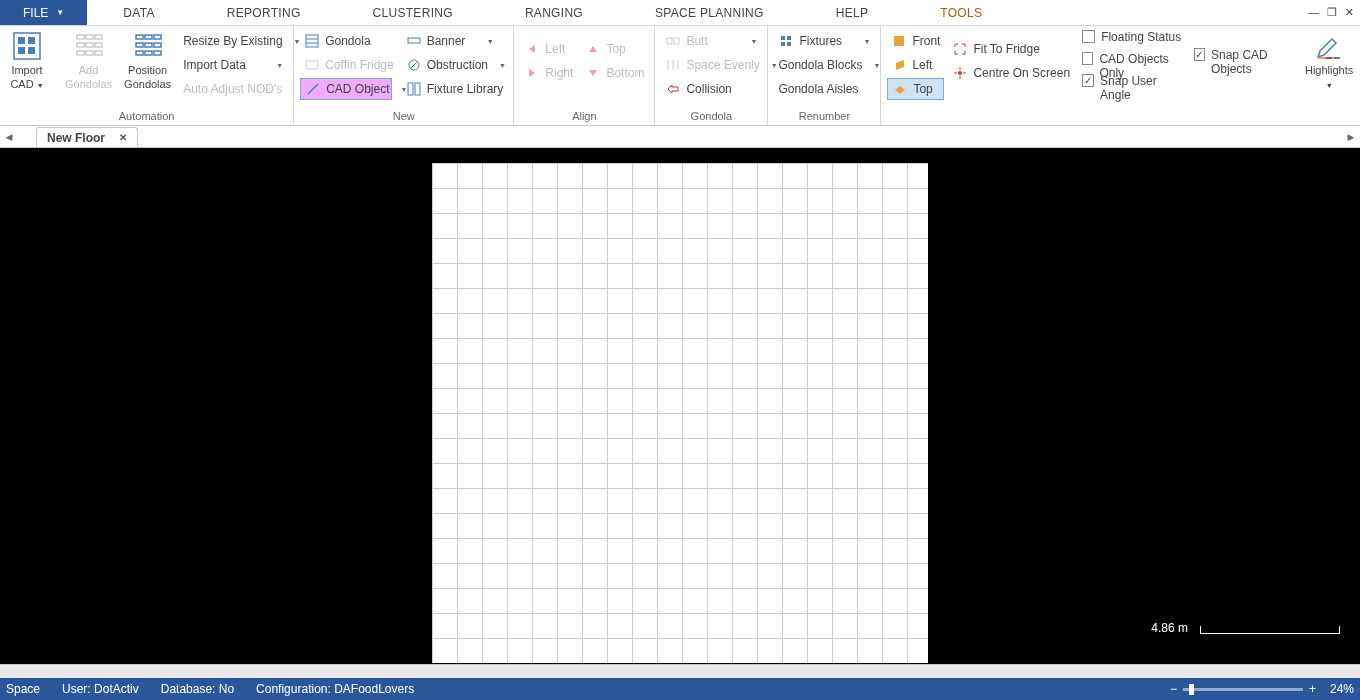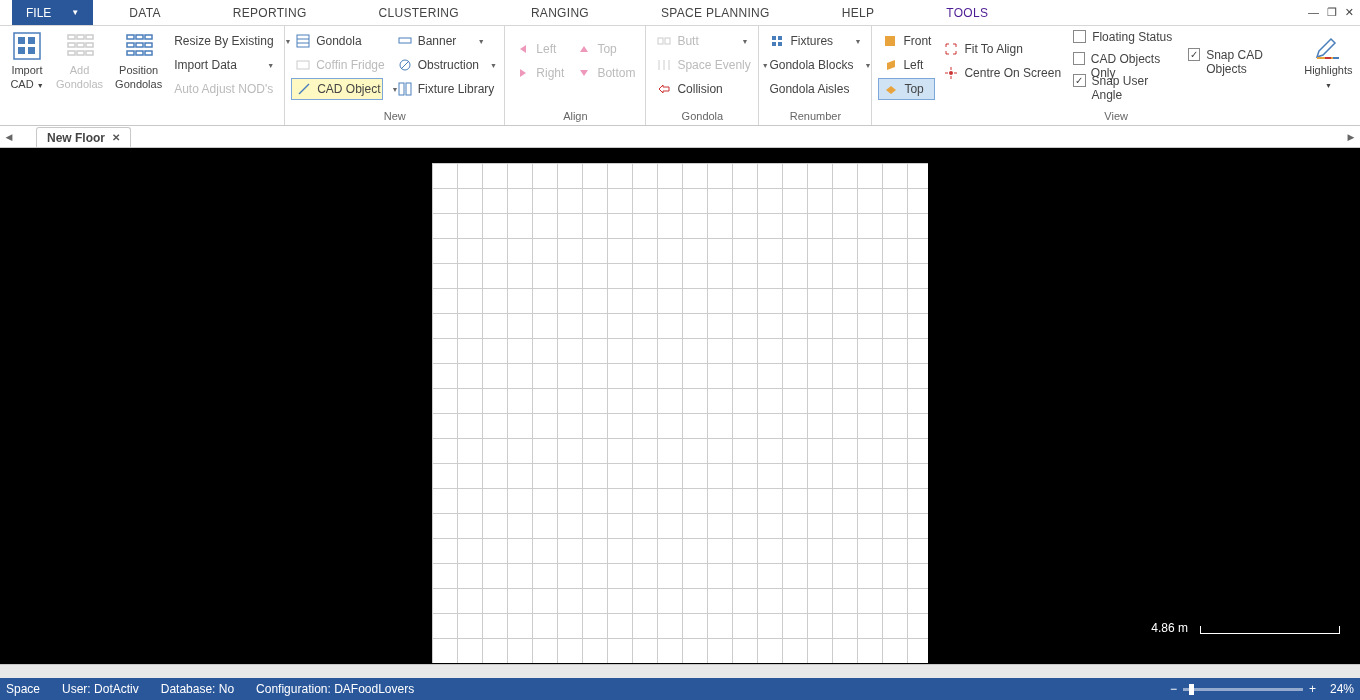--- a/index.html
+++ b/index.html
@@ -18,38 +18,37 @@
 
 .tab-strip {
   display: flex;
   height: 26px;
   align-items: stretch;
   border-bottom: 1px solid #d6d6d6;
 }
 .file-tab {
   background: #2a579a;
   color: #fff;
-  padding: 5px 14px;
+  padding: 5px 23px;
   font-size: 12px;
   display: flex;
   align-items: center;
-  gap: 20px;
-  margin-left: 12px;
+  gap: 8px;
 }
 .file-tab .caret { font-size: 8px; }
 .main-tab {
   padding: 5px 36px;
   color: #444;
   font-size: 12px;
   display: flex;
   align-items: center;
   letter-spacing: 0.3px;
 }
 .main-tab.active {
-  color: #4c1d95;
+  color: #a16207;
 }
 .win-controls {
   margin-left: auto;
   display: flex;
   align-items: center;
   gap: 8px;
   padding-right: 6px;
   color: #444;
 }
 .win-controls span { font-size: 11px; line-height: 1; }
@@ -77,21 +76,21 @@
 
 .big-btn {
   display: flex;
   flex-direction: column;
   align-items: center;
   justify-content: flex-start;
   padding: 2px 6px;
   min-width: 46px;
   color: #444;
 }
-.big-btn.disabled { color: #bbb; }
+.big-btn.disabled { color: #bbb; margin-left: 9px; }
 .big-btn .ico {
   width: 32px; height: 32px;
   display: flex; align-items: center; justify-content: center;
   margin-bottom: 2px;
 }
 .big-btn .lbl { text-align: center; font-size: 11px; line-height: 1.25; }
 .big-btn .caret { font-size: 7px; margin-top: 2px; }
 
 .stack { display: flex; flex-direction: column; gap: 2px; padding: 2px 2px; }
 .small-btn {
@@ -105,21 +104,21 @@
 }
 .small-btn.disabled { color: #bbb; }
 .small-btn .ico { width: 16px; height: 16px; display:flex;align-items:center;justify-content:center; flex:none; }
 .small-btn .caret { font-size: 7px; margin-left: auto; padding-left: 6px; color: #666; }
 .small-btn.hdrop { justify-content: space-between; }
 .small-btn.active {
   background: #cfe3f5;
   border: 1px solid #7da7d9;
 }
 .small-btn.hover {
-  background: #fef9c3;
+  background: #f0abfc;
   border: 1px solid #7da7d9;
 }
 
 .chk {
   display: flex; align-items:flex-start; gap:6px;
   height: 20px; padding: 0 4px;
 }
 .chk .box {
   width:13px;height:13px;border:1px solid #888;font-size:10px;line-height:11px;
   text-align:center;
@@ -128,21 +127,21 @@
 
 .doc-tabs {
   height: 22px;
   border-bottom: 1px solid #c8c8c8;
   display: flex;
   align-items: stretch;
   background: #fff;
 }
 .doc-tabs .arrow { width:18px;display:flex;align-items:center;justify-content:center;font-size:9px;color:#666; }
 .doc-tab {
-  display:flex;align-items:center;gap:7px;
+  display:flex;align-items:center;gap:14px;
   padding: 0 10px;
   border: 1px solid #c8c8c8;
   border-bottom: none;
   border-top-left-radius: 3px;
   border-top-right-radius: 3px;
   background: #fff;
   font-weight: bold;
   align-self: flex-end;
   height: 20px;
   margin-left: 18px;
@@ -301,20 +300,21 @@
         </div>
         <div class="small-btn hdrop" style="width:108px">
           <span>Import Data</span>
           <span class="caret">▼</span>
         </div>
         <div class="small-btn disabled" style="width:108px">
           <span>Auto Adjust NOD's</span>
         </div>
       </div>
     </div>
+    <div class="group-label">Automation</div>
   </div>
 
   <div class="group">
     <div class="group-body">
       <div class="stack">
         <div class="small-btn">
           <span class="ico">
               <svg width="14" height="14">
                 <rect x="1" y="1" width="12" height="12" fill="none" stroke="#4a7ebb"></rect>
                 <line x1="1" y1="5" x2="13" y2="5" stroke="#4a7ebb"></line>
@@ -509,21 +509,21 @@
           <span>Top</span>
         </div>
       </div>
       <div class="stack" style="padding-top:10px">
         <div class="small-btn">
           <span class="ico">
               <svg width="14" height="14">
                 <path d="M2 2 L5 2 M2 2 L2 5 M12 2 L9 2 M12 2 L12 5 M2 12 L5 12 M2 12 L2 9 M12 12 L9 12 M12 12 L12 9" stroke="#c33" fill="none"></path>
               </svg>
             </span>
-          <span>Fit To Align</span>
+          <span>Fit To Fridge</span>
         </div>
         <div class="small-btn">
           <span class="ico">
               <svg width="14" height="14">
                 <circle cx="7" cy="7" r="2" fill="#c33"></circle>
                 <line x1="7" y1="1" x2="7" y2="4" stroke="#c33"></line>
                 <line x1="7" y1="10" x2="7" y2="13" stroke="#c33"></line>
                 <line x1="1" y1="7" x2="4" y2="7" stroke="#c33"></line>
                 <line x1="10" y1="7" x2="13" y2="7" stroke="#c33"></line>
               </svg>
@@ -556,21 +556,20 @@
           <svg width="30" height="30">
               <path d="M6 20 L18 8 L22 12 L10 24 L4 26 Z" fill="none" stroke="#4a7ebb" stroke-width="1.5"></path>
               <rect x="4" y="26" width="22" height="2" fill="#e8a33d"></rect>
               <rect x="12" y="26" width="6" height="2" fill="#c33"></rect>
               <rect x="20" y="26" width="6" height="2" fill="#4a7ebb"></rect>
             </svg>
         </div>
         <div class="lbl"><span>Highlights</span><br><span class="caret">▼</span></div>
       </div>
     </div>
-    <div class="group-label">View</div>
   </div>
 
 </div>
 
 <div class="doc-tabs">
   <div class="arrow">◀</div>
   <div class="doc-tab">
     <span>New Floor</span>
     <span class="x">✕</span>
   </div>

